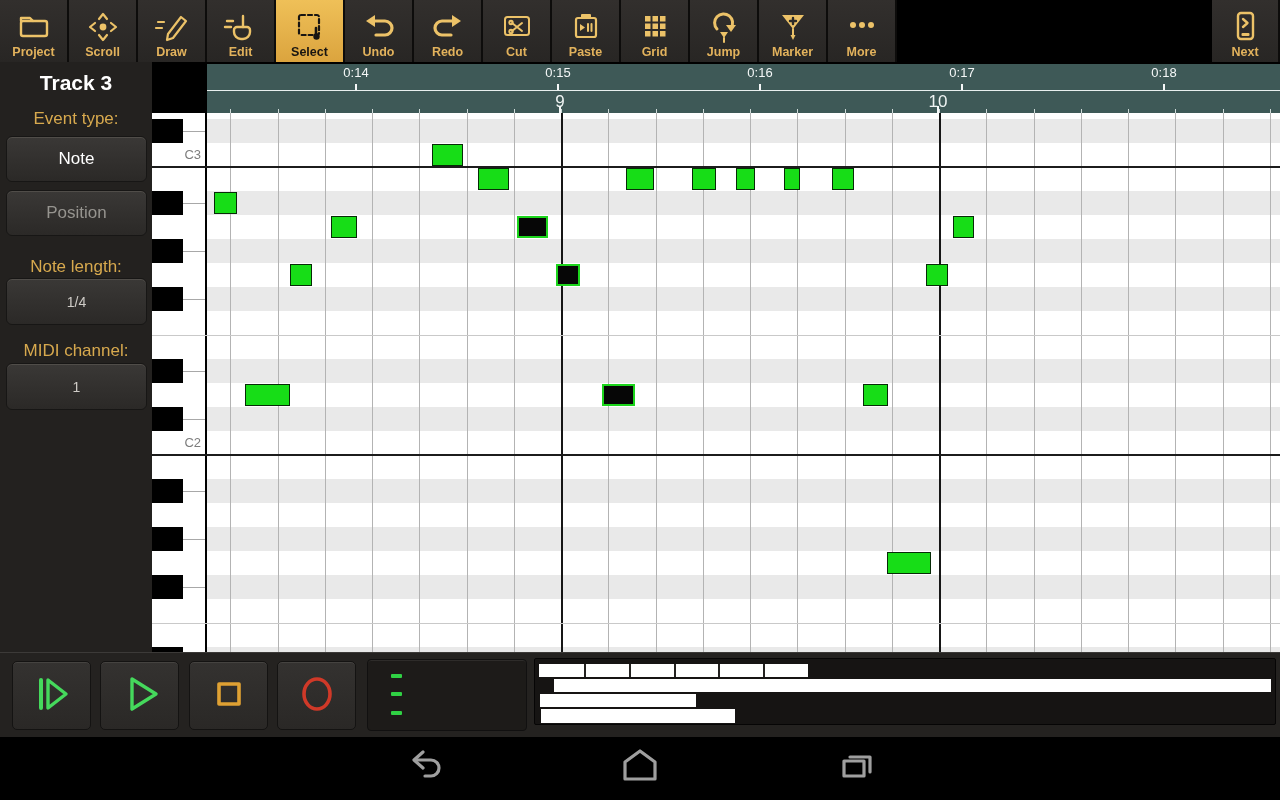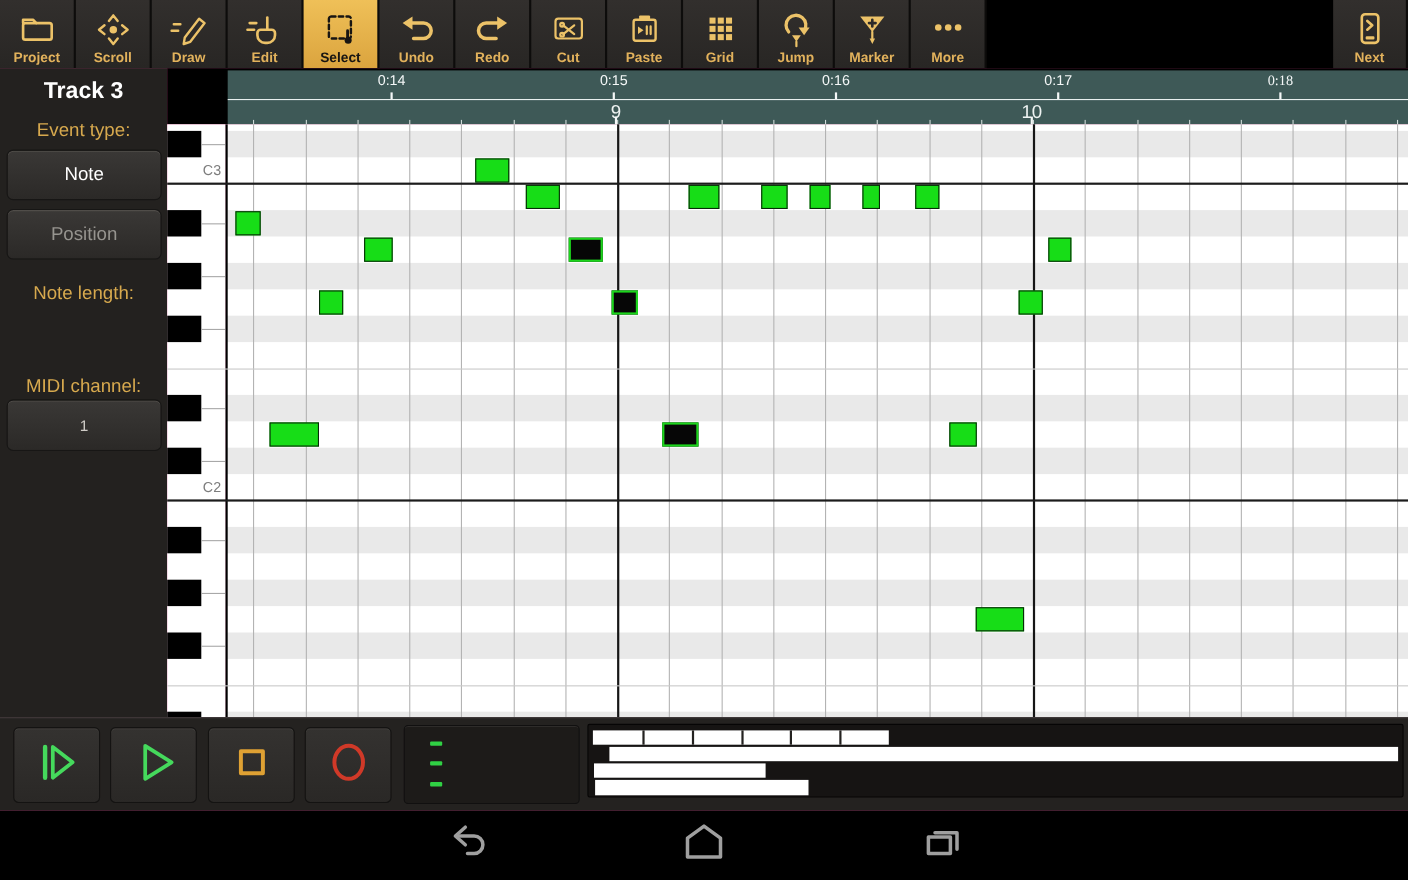--- a/index.html
+++ b/index.html
@@ -227,36 +227,37 @@
         <span class="tlbl">Next</span>
       </div>
     </div>
 
   <div class="sidebar">
     <div class="trackTitle">Track 3</div>
     <div class="sideLabel" style="margin-top:14px;">Event type:</div>
     <div class="sbtn" style="top:74px;color:#fff;">Note</div>
     <div class="sbtn dim" style="top:128px;">Position</div>
     <div class="sideLabel" style="position:absolute;top:195px;width:100%;">Note length:</div>
+    <div class="sbtn val" style="top:216px;height:47px;">1/4</div>
     <div class="sideLabel" style="position:absolute;top:279px;width:100%;">MIDI channel:</div>
     <div class="sbtn val" style="top:301px;height:47px;">1</div>
   </div>
 
   <div class="header" id="header">
     <div class="teal"></div>
     <div class="tl-sep"></div>
   <div class="timeLabel" style="left: 169px;">0:14</div>
       <div class="tickS" style="left: 203px;"></div>
       <div class="timeLabel" style="left: 371px;">0:15</div>
       <div class="tickS" style="left: 405px;"></div>
       <div class="timeLabel" style="left: 573px;">0:16</div>
       <div class="tickS" style="left: 607px;"></div>
       <div class="timeLabel" style="left: 775px;">0:17</div>
       <div class="tickS" style="left: 809px;"></div>
-      <div class="timeLabel" style="left: 977px; font-family: Liberation Serif, serif;">0:18</div>
+      <div class="timeLabel" style="left: 977px;">0:18</div>
       <div class="tickS" style="left: 1011px;"></div>
       <div class="barLabel" style="left: 388px;">9</div>
       <div class="tickB" style="left: 407px;"></div>
       <div class="barLabel" style="left: 766px;">10</div>
       <div class="tickB" style="left: 785px;"></div>
       <div class="tickC" style="left: 78.25px;"></div>
       <div class="tickC" style="left: 125.5px;"></div>
       <div class="tickC" style="left: 172.75px;"></div>
       <div class="tickC" style="left: 220px;"></div>
       <div class="tickC" style="left: 267.25px;"></div>

